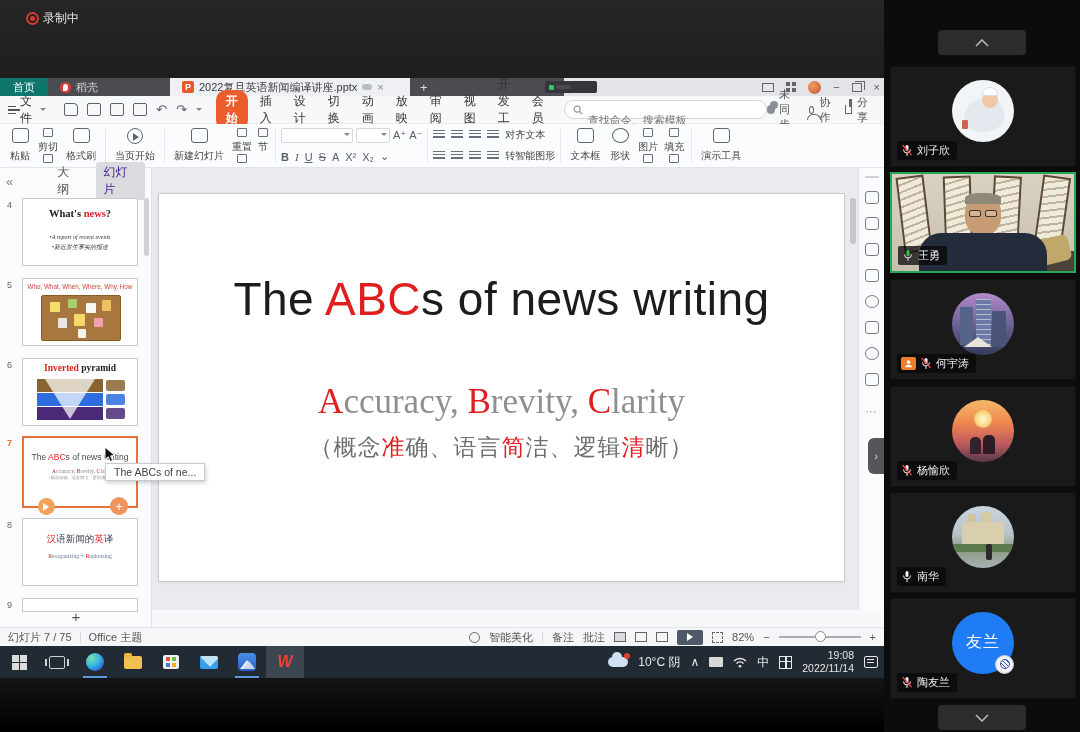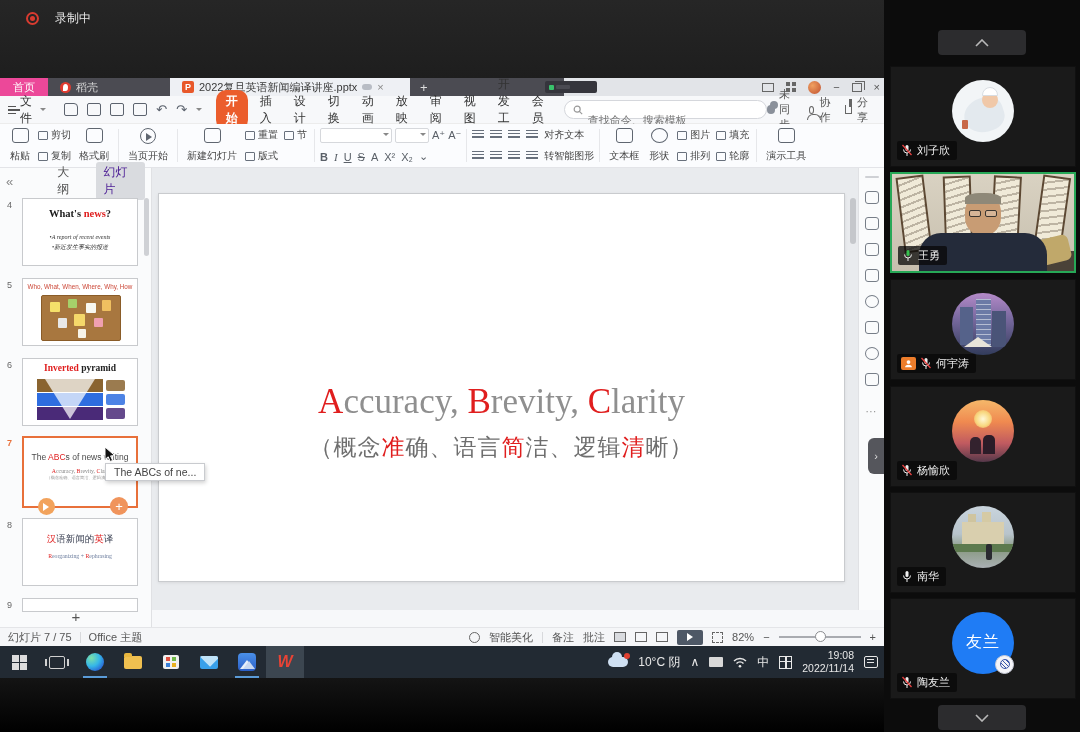--- a/index.html
+++ b/index.html
@@ -4,34 +4,34 @@
 <style>
   * { box-sizing: border-box; margin:0; padding:0; }
   html,body { width:1080px; height:732px; overflow:hidden; background:#000;
     font-family:"Liberation Sans","DejaVu Sans",sans-serif; }
   #stage { position:relative; width:1080px; height:732px; background:#000; }
 
   
   .main { position:absolute; left:0; top:0; width:884px; height:732px; background:#0b0b0b; }
   .topbar { position:absolute; left:0; top:0; width:884px; height:78px;
     background:linear-gradient(#262626,#1e1e1e); }
-  .rec { position:absolute; left:26px; top:10px; display:flex; align-items:center; gap:16px; }
+  .rec { position:absolute; left:26px; top:10px; display:flex; align-items:center; gap:4px; }
   .rec-dot { width:13px; height:13px; border-radius:50%; border:2px solid #d83b30; position:relative; }
   .rec-dot::after { content:""; position:absolute; left:2px; top:2px; width:5px; height:5px;
     border-radius:50%; background:#d83b30; }
   .rec-label { color:#e8e8e8; font-size:12px; }
 
   
   .wps { position:absolute; left:0; top:78px; width:884px; height:568px; background:#f7f8fa; }
 
   
   .tabbar { position:absolute; left:0; top:0; width:884px; height:18px; background:#4b4b52; display:flex; }
   .tabbar .lightzone { position:absolute; right:0; top:0; width:320px; height:18px; background:#e2e4e8; }
   .tab { height:18px; display:flex; align-items:center; font-size:11px; padding:0 12px; gap:5px; }
-  .tab-home { background:#ec4899; color:#fff; width:48px; justify-content:center; }
+  .tab-home { background:#0f766e; color:#fff; width:48px; justify-content:center; }
   .tab-docer { color:#d8d8d8; }
   .docer-logo { width:11px; height:11px; border-radius:50%; background:#e03b30; position:relative; }
   .docer-logo::after{ content:""; position:absolute; left:3px; top:2px; width:5px; height:7px;
     border-radius:50% 50% 50% 0; background:#fff; }
   .tab-doc { background:#eef0f4; color:#3a3a3a; margin-left:60px; width:240px; }
   .ppt-ic { width:12px; height:12px; background:#e8582a; color:#fff; font-size:9px; font-weight:bold;
     display:flex; align-items:center; justify-content:center; border-radius:2px; }
   .tab-doc .doc-title { max-width:168px; white-space:nowrap; overflow:hidden; }
   .mini-cloud { width:10px; height:6px; background:#b8bcc4; border-radius:5px; }
   .tab-close { color:#888; font-size:11px; }
@@ -84,21 +84,21 @@
     border-bottom:1px solid #e3e4e8; display:flex; align-items:stretch; padding:2px 4px; }
   .tsep { width:1px; background:#e6e7ea; margin:3px 3px; }
   .tgroup { display:flex; align-items:stretch; gap:2px; padding:0 2px; }
   .bigbtn { display:flex; flex-direction:column; align-items:center; justify-content:space-between;
     padding:2px 4px; font-size:10px; color:#444; }
   .bigic { width:17px; height:15px; border:1.4px solid #5f6670; border-radius:3px; }
   .bigic.playc { border-radius:50%; width:16px; height:16px; position:relative; }
   .bigic.playc::after{ content:""; position:absolute; left:5px; top:4px; width:0; height:0;
     border:4px solid transparent; border-left:6px solid #5f6670; }
   .minicol { display:flex; flex-direction:column; justify-content:space-between; padding:2px 0; }
-  .minibtn { display:flex; align-items:center; gap:3px; font-size:10px; color:#444; padding:0 2px; }
+  .minibtn { display:flex; align-items:center; gap:3px; font-size:10px; color:#444; padding:0 2px;flex-direction:column; }
   .mi { width:10px; height:9px; border:1.2px solid #68707c; border-radius:1px; }
   .fontcol { display:flex; flex-direction:column; justify-content:space-between; padding:2px 0; }
   .fontrow { display:flex; align-items:center; gap:3px; }
   .combo { height:15px; border:1px solid #d6d8dc; background:#fff; border-radius:2px; display:flex;
     align-items:center; justify-content:flex-end; padding:0 2px; }
   .combo .carr{ margin-top:0; }
   .fmt { font-size:11px; color:#5a6068; display:flex; align-items:center; gap:6px; }
   .fmt b { font-weight:bold; } .fmt i { font-family:"Liberation Serif",serif; }
   .fmt .u { text-decoration:underline; } .fmt .s { text-decoration:line-through; }
   .parrow { display:flex; align-items:center; gap:6px; }
@@ -612,20 +612,23 @@
           <div class="thumb-item" style="top:430px">
             <span class="tnum">9</span>
             <div class="tbox" style="height:14px"></div>
           </div>
 
           <div class="addslide">+</div>
         </div>
 
         <div class="canvas">
           <div class="slide">
+            <div class="slide-title">
+              <span>The </span><span class="red">ABC</span><span>s of news writing</span>
+            </div>
             <div class="slide-sub">
               <span class="red">A</span><span>ccuracy, </span><span class="red">B</span><span>revity, </span><span class="red">C</span><span>larity</span>
             </div>
             <div class="slide-cn">
               <span>（概念</span><span class="red">准</span><span>确、语言</span><span class="red">简</span><span>洁、逻辑</span><span class="red">清</span><span>晰）</span>
             </div>
           </div>
           <div class="cscroll"></div>
         </div>
 

